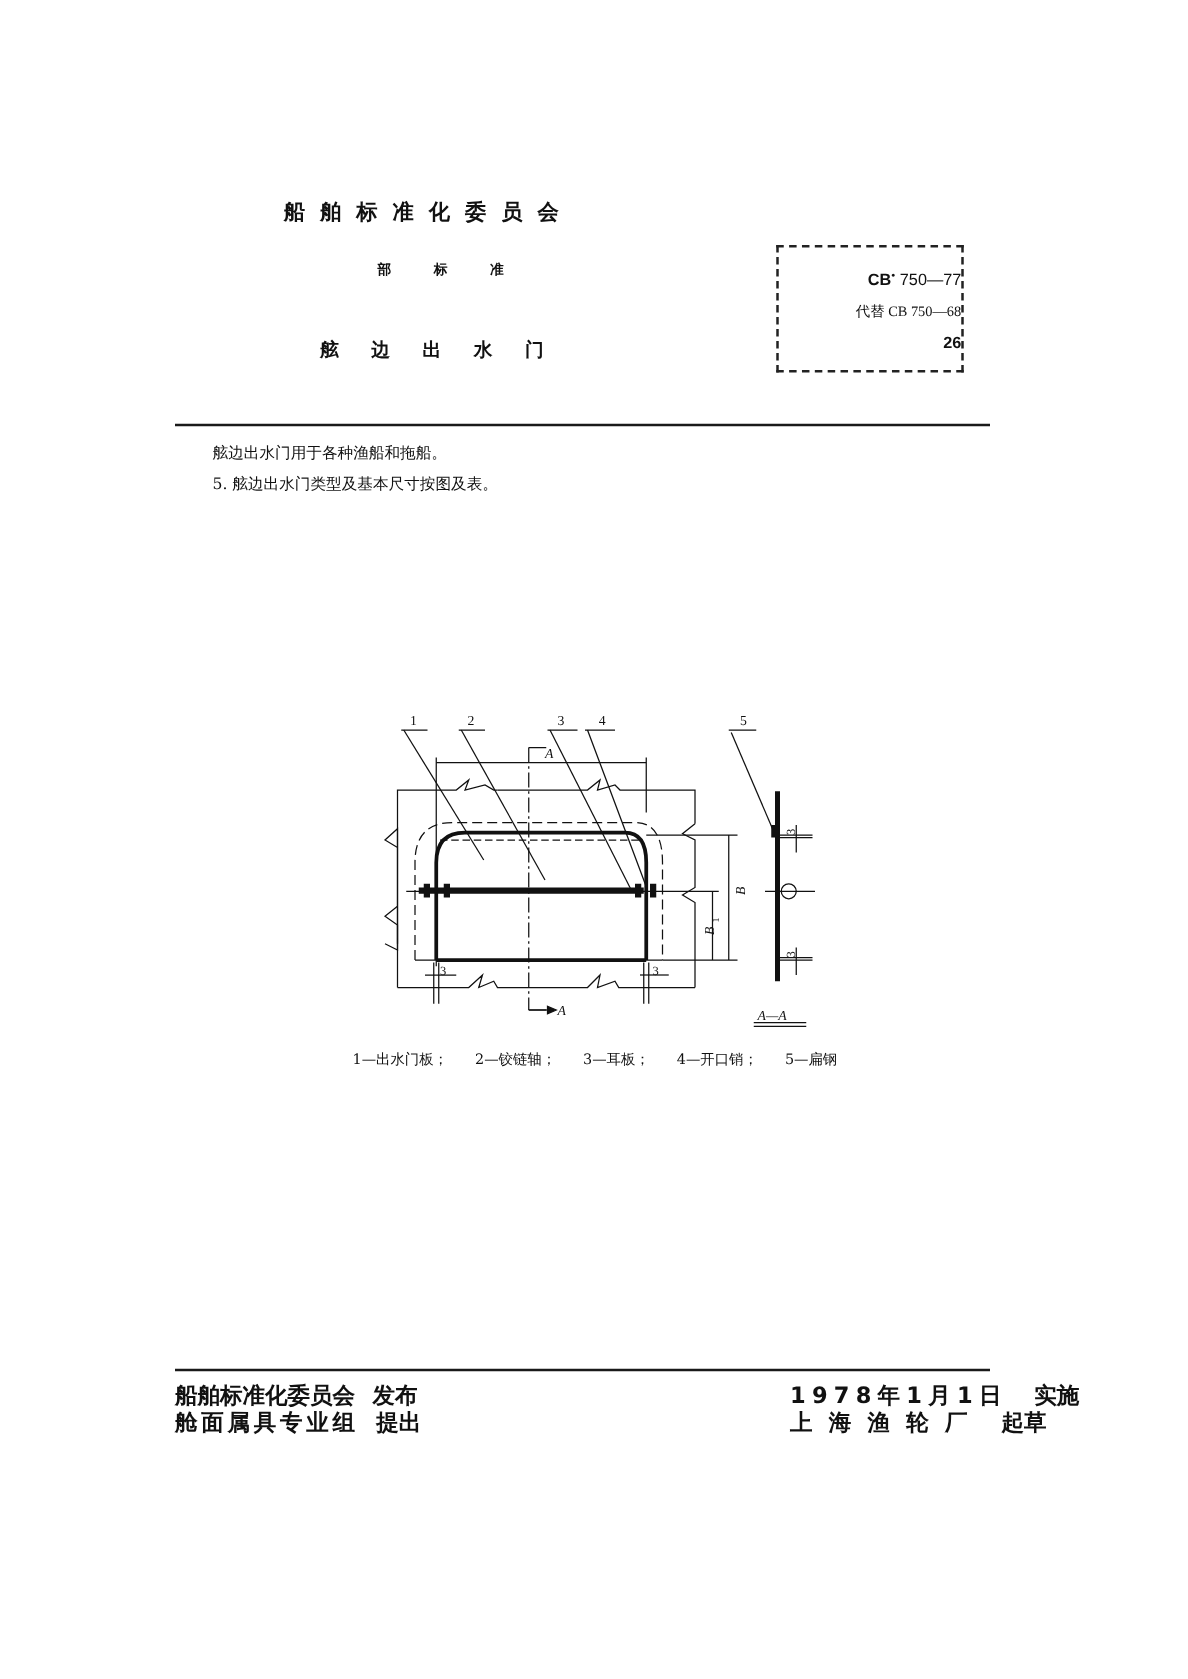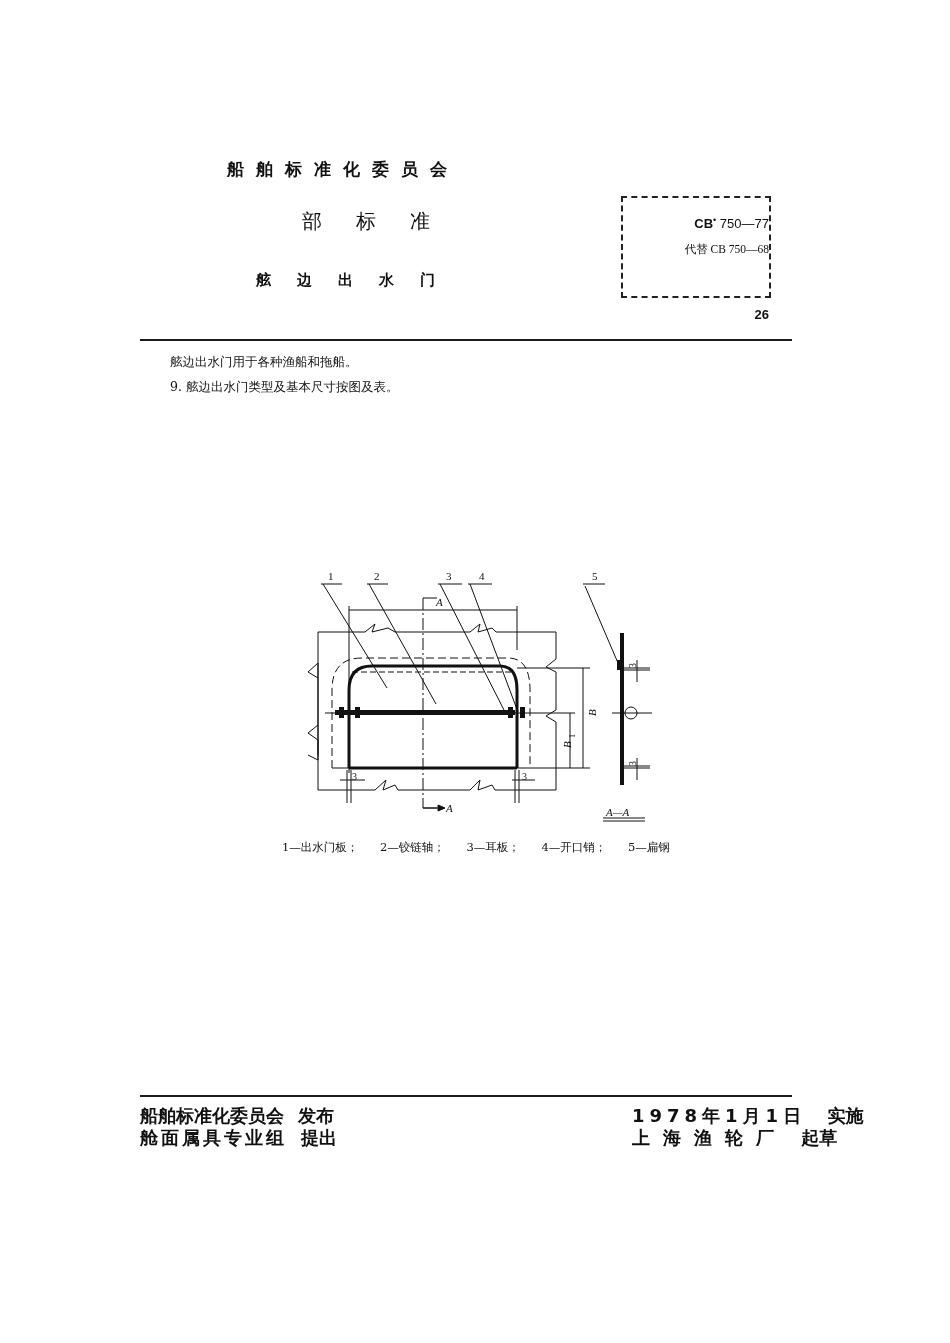--- a/index.html
+++ b/index.html
@@ -18,21 +18,21 @@
     .abs { position: absolute; }
 
     .org-title {
       left: 227px; top: 158px;
       font-size: 17px; font-weight: bold;
       letter-spacing: 12px;
       white-space: nowrap;
     }
     .std-type {
       left: 302px; top: 208px;
-      font-size: 20px; font-weight: normal;
+      font-size: 11px; font-weight: bold;
       letter-spacing: 34px;
       white-space: nowrap;
     }
     .doc-title {
       left: 256px; top: 271px;
       font-size: 15px; font-weight: bold;
       letter-spacing: 26px;
       white-space: nowrap;
     }
 
@@ -51,21 +51,20 @@
     .code-main b { font-weight: bold; }
     .code-replace {
       position: absolute; left: 0; right: 0; top: 44px;
       font-size: 11.5px;
       font-family: "Liberation Serif", serif;
     }
     .code-page {
       position: absolute; left: 0; right: 0; top: 68px;
       font-size: 13px; font-weight: bold;
       font-family: "Liberation Sans", sans-serif;
-      margin-top: 41px;
     }
 
     .rule {
       height: 2px;
       background: #1a1a1a;
     }
 
     .body-text {
       font-family: "DejaVu Serif", serif;
       font-size: 12.5px;
@@ -105,21 +104,21 @@
     <b>CB</b><sup style="font-size:9px">•</sup>
     <span>750—77</span>
   </div>
   <div class="code-replace">代替 CB 750—68</div>
   <div class="code-page">26</div>
 </div>
 
 <div class="abs rule" style="left:140px; top:339px; width:652px;"></div>
 
 <div class="abs body-text" style="left:170px; top:354px;">舷边出水门用于各种渔船和拖船。</div>
-<div class="abs body-text" style="left:170px; top:379px;">9. 舷边出水门类型及基本尺寸按图及表。</div>
+<div class="abs body-text" style="left:170px; top:379px;">5. 舷边出水门类型及基本尺寸按图及表。</div>
 
 <svg class="abs" style="left:290px; top:560px;" width="380" height="270" viewBox="290 560 380 270" xmlns="http://www.w3.org/2000/svg">
   <g stroke="#111" fill="none" stroke-width="1">
 
     <line x1="321" y1="584" x2="342" y2="584"></line>
     <line x1="323" y1="584" x2="387" y2="688"></line>
     <line x1="367" y1="584" x2="388" y2="584"></line>
     <line x1="369" y1="584" x2="436" y2="704"></line>
     <line x1="438" y1="584" x2="462" y2="584"></line>
     <line x1="440" y1="584" x2="505" y2="712"></line>

